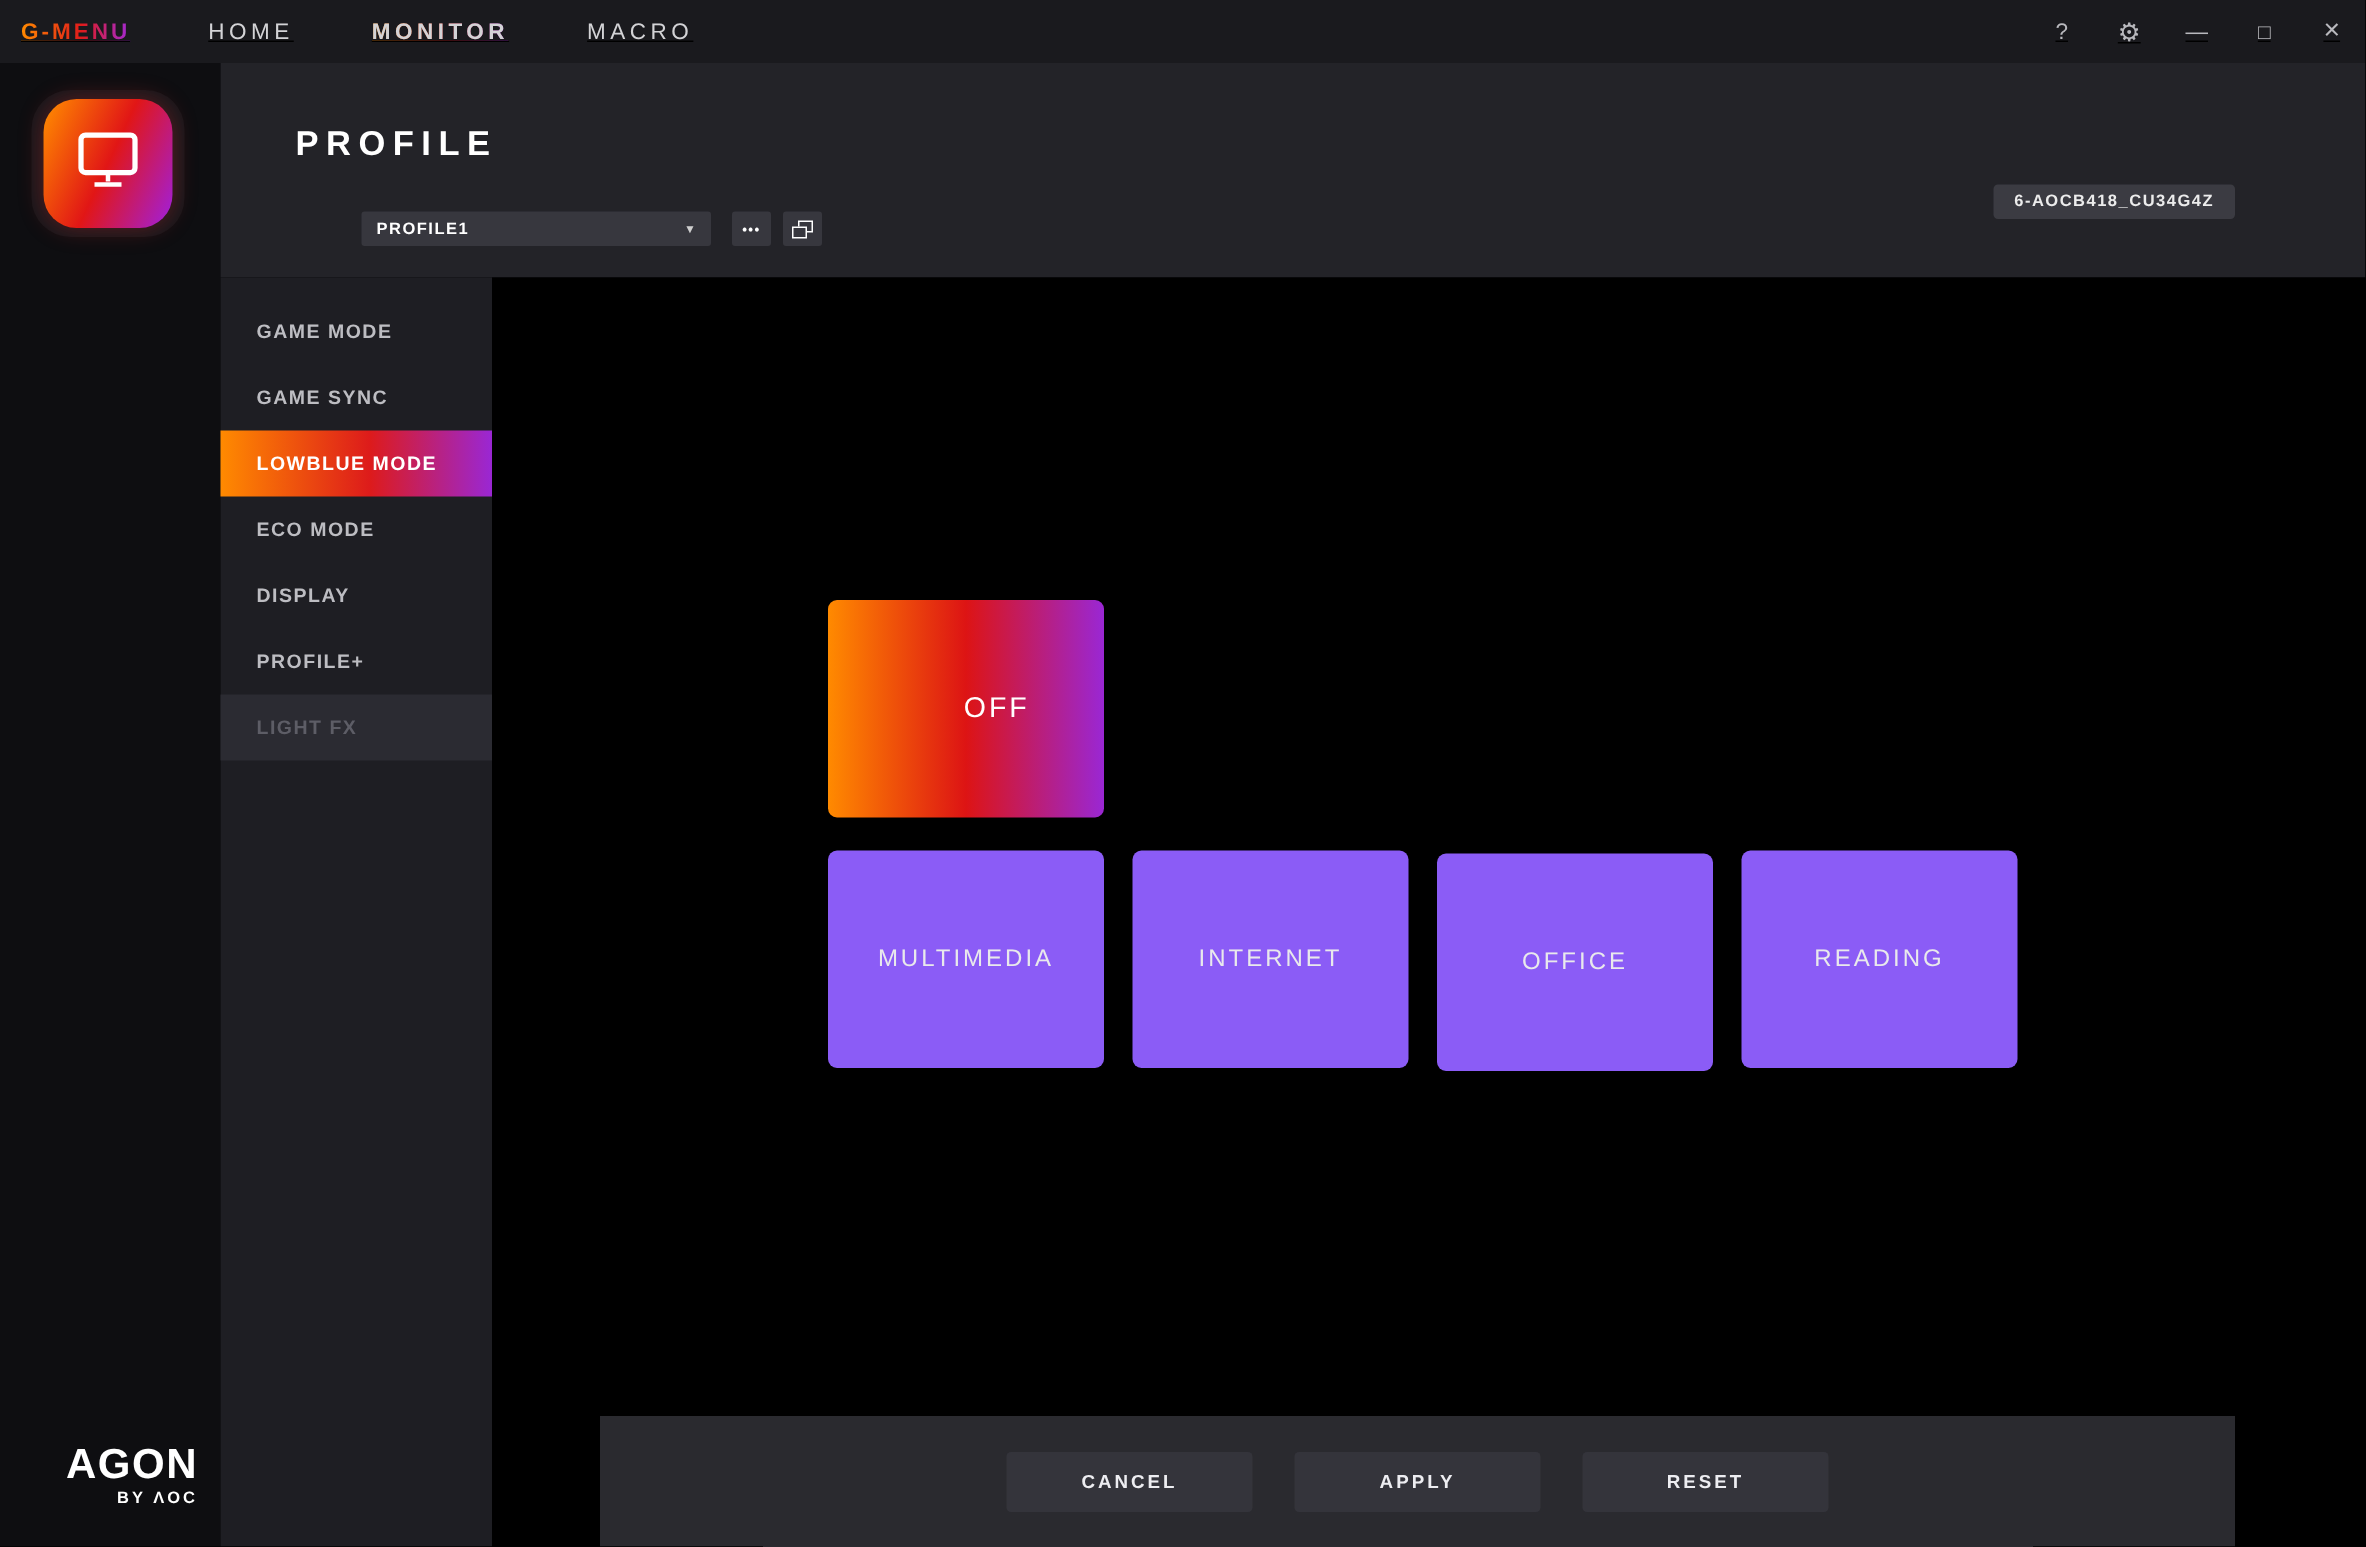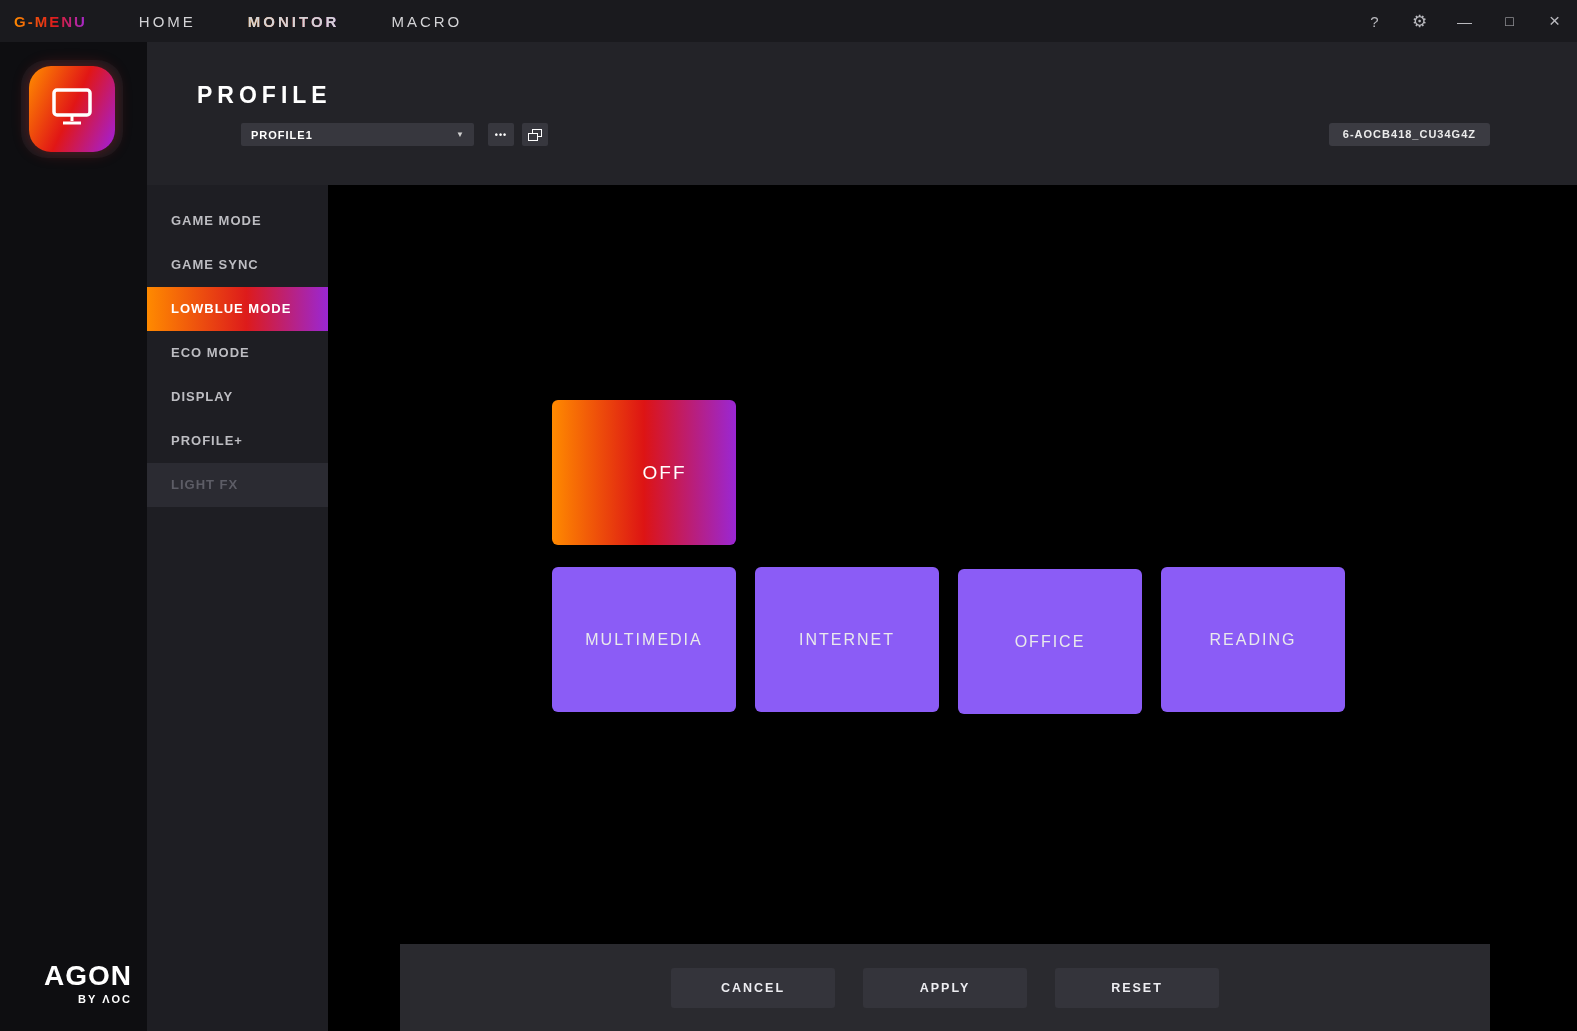--- a/index.html
+++ b/index.html
@@ -10,20 +10,21 @@
     overflow:hidden;
     position:relative;
   }
 
   
   .topbar {
     position:absolute; left:0; top:0; width:100%; height:42px;
     background:#1a1a1e;
     display:flex; align-items:center;
     z-index:10;
+    text-decoration:underline;
   }
   .logo {
     margin-left:14px;
     font-size:15px; font-weight:bold; letter-spacing:2px;
   }
   .grad-text {
     background:linear-gradient(90deg,#ff8a00,#e01b1b 55%,#a22ad8);
     -webkit-background-clip:text; background-clip:text;
     color:transparent;
   }
@@ -74,21 +75,21 @@
   
   .header {
     position:absolute; left:147px; top:42px; right:0; height:143px;
     background:#232328;
   }
   .page-title {
     position:absolute; left:50px; top:40px;
     font-size:23px; font-weight:bold; letter-spacing:5px; color:#fff;
   }
   .header-controls {
-    position:absolute; left:50px; top:81px;
+    position:absolute; left:50px; top:99px;
     display:flex; align-items:center;padding-left:44px;
   }
   .profile-select {
     width:233px; height:23px; background:#37373e;
     display:flex; align-items:center; justify-content:space-between;
     padding:0 10px; cursor:pointer; border-radius:2px;
   }
   .profile-select .value { font-size:11px; font-weight:bold; letter-spacing:1px; color:#fff; }
   .profile-select .caret { font-size:8px; color:#cfcfcf; }
   .small-btn {

